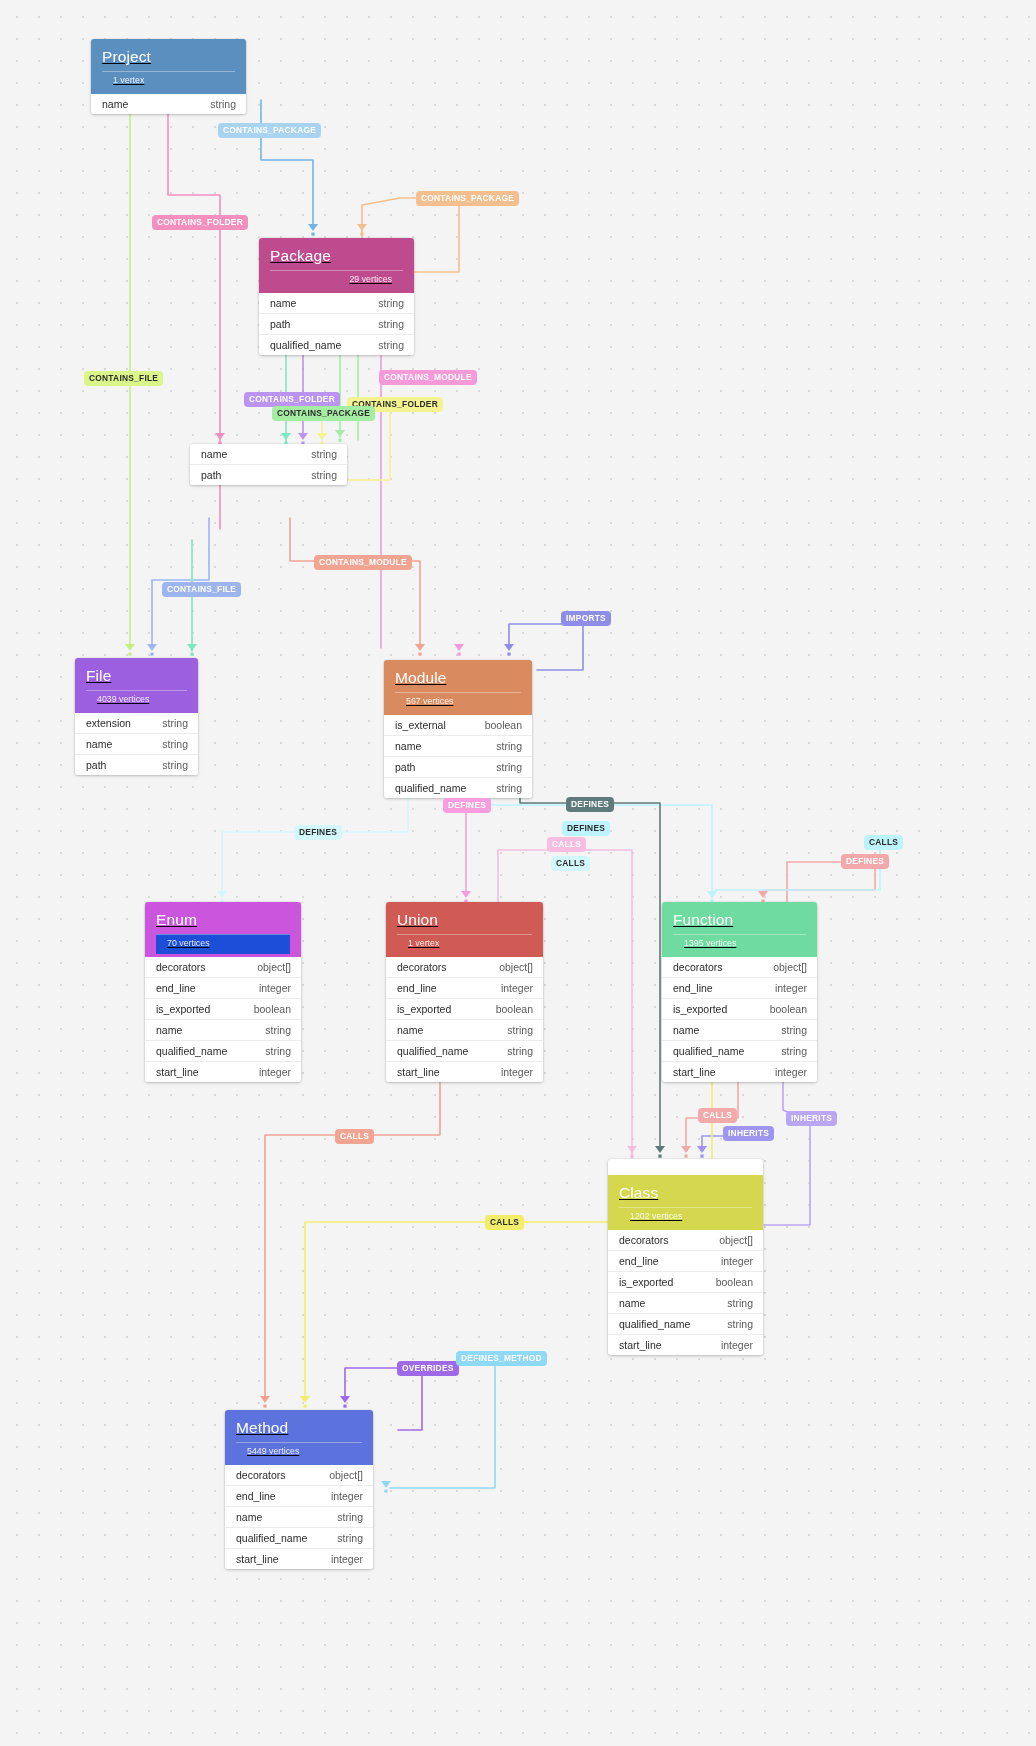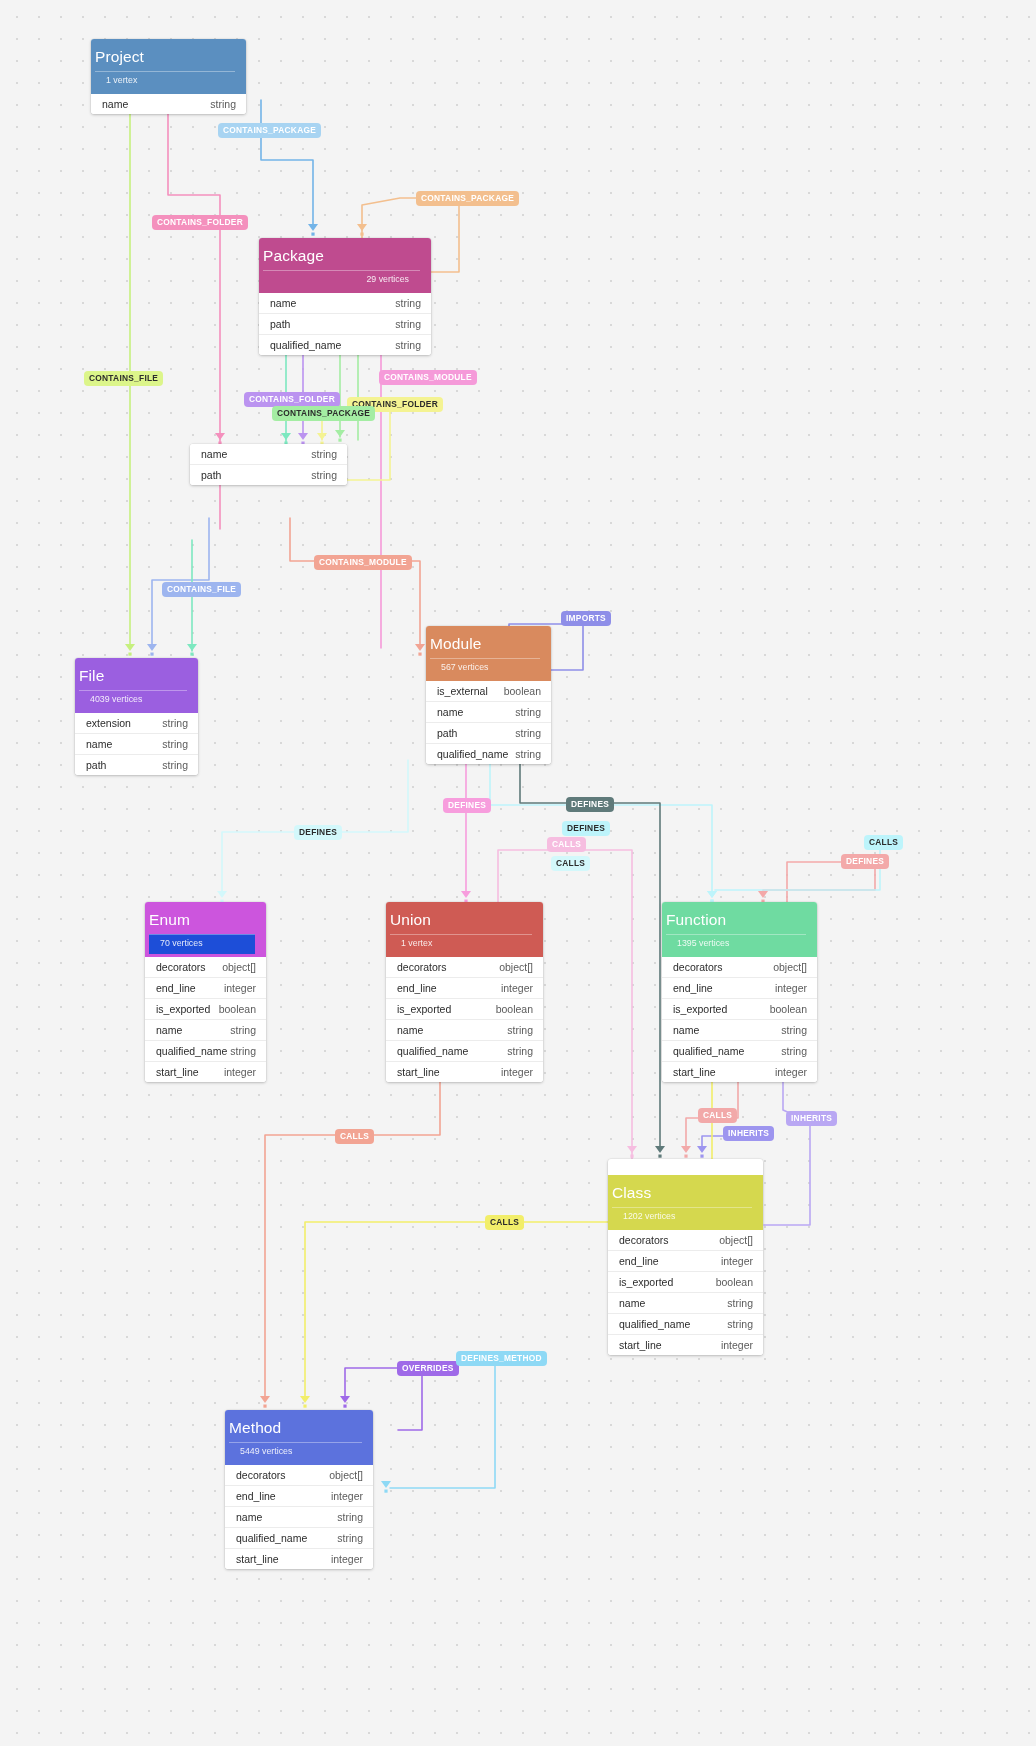--- a/index.html
+++ b/index.html
@@ -17,21 +17,21 @@
   svg.edges{position:absolute;left:0;top:0;width:1036px;height:1746px;overflow:visible;}
 
   .node{
     position:absolute;
     background:#ffffff;
     border-radius:3px;
     box-shadow:0 1px 3px rgba(0,0,0,0.22), 0 0 0 0.5px rgba(0,0,0,0.06);
     overflow:hidden;
     z-index:5;
   }
-  .node-head{padding:9px 11px 3px 4px;}
+  .node-head{padding:9px 11px 3px 11px;text-decoration:underline;}
   .node-title{color:#ffffff;font-size:15.5px;line-height:18px;letter-spacing:.1px;}
   .node-sub{
     color:rgba(255,255,255,.88);
     font-size:8.8px;
     line-height:11px;
     padding:3px 11px 5px 11px;
     border-top:1px solid rgba(255,255,255,.35);
     margin-top:5px;
   }
   .prop{
@@ -159,21 +159,21 @@
       <div class="node" style="left: 91px; top: 39px; width: 155px;">
         <div class="node-head" style="background: rgb(91, 143, 192);">
           <div class="node-title">Project</div>
           <div class="node-sub" style="background: rgb(91, 143, 192);">1 vertex</div>
         </div>
         <div class="prop">
           <span class="pname">name</span>
           <span class="ptype">string</span>
         </div>
       </div>
-      <div class="node" style="left: 259px; top: 238px; width: 172px;">
+      <div class="node" style="left: 259px; top: 238px; width: 155px;">
         <div class="node-head" style="background: rgb(191, 75, 143);">
           <div class="node-title">Package</div>
           <div class="node-sub" style="background: rgb(191, 75, 143); text-align: right;">29 vertices</div>
         </div>
         <div class="prop">
           <span class="pname">name</span>
           <span class="ptype">string</span>
         </div>
         <div class="prop">
           <span class="pname">path</span>
@@ -205,21 +205,21 @@
         </div>
         <div class="prop">
           <span class="pname">name</span>
           <span class="ptype">string</span>
         </div>
         <div class="prop">
           <span class="pname">path</span>
           <span class="ptype">string</span>
         </div>
       </div>
-      <div class="node" style="left: 384px; top: 626px; width: 125px; margin-left: 42px;">
+      <div class="node" style="left: 384px; top: 660px; width: 148px;">
         <div class="node-head" style="background: rgb(217, 138, 94);">
           <div class="node-title">Module</div>
           <div class="node-sub" style="background: rgb(217, 138, 94);">567 vertices</div>
         </div>
         <div class="prop">
           <span class="pname">is_external</span>
           <span class="ptype">boolean</span>
         </div>
         <div class="prop">
           <span class="pname">name</span>
@@ -227,21 +227,21 @@
         </div>
         <div class="prop">
           <span class="pname">path</span>
           <span class="ptype">string</span>
         </div>
         <div class="prop">
           <span class="pname">qualified_name</span>
           <span class="ptype">string</span>
         </div>
       </div>
-      <div class="node" style="left: 145px; top: 902px; width: 121px;">
+      <div class="node" style="left: 145px; top: 902px; width: 156px;">
         <div class="node-head" style="background: rgb(204, 85, 221);">
           <div class="node-title">Enum</div>
           <div class="node-sub" style="background: #1d4ed8;">70 vertices</div>
         </div>
         <div class="prop">
           <span class="pname">decorators</span>
           <span class="ptype">object[]</span>
         </div>
         <div class="prop">
           <span class="pname">end_line</span>

